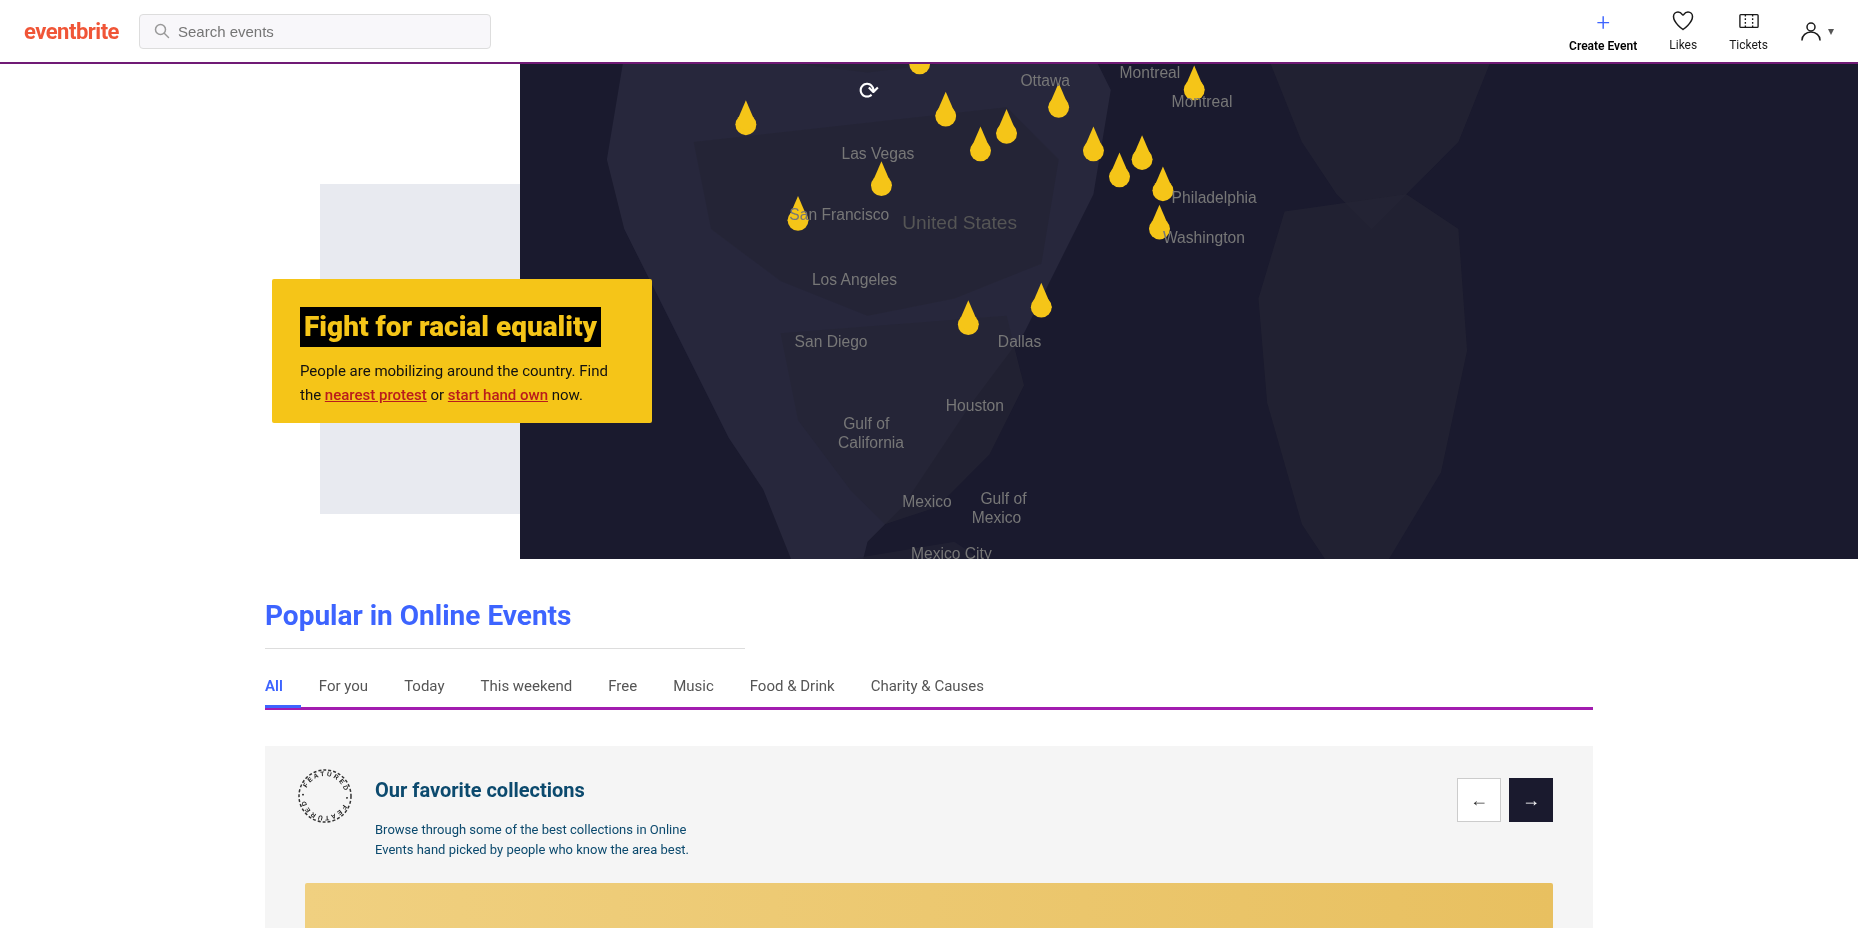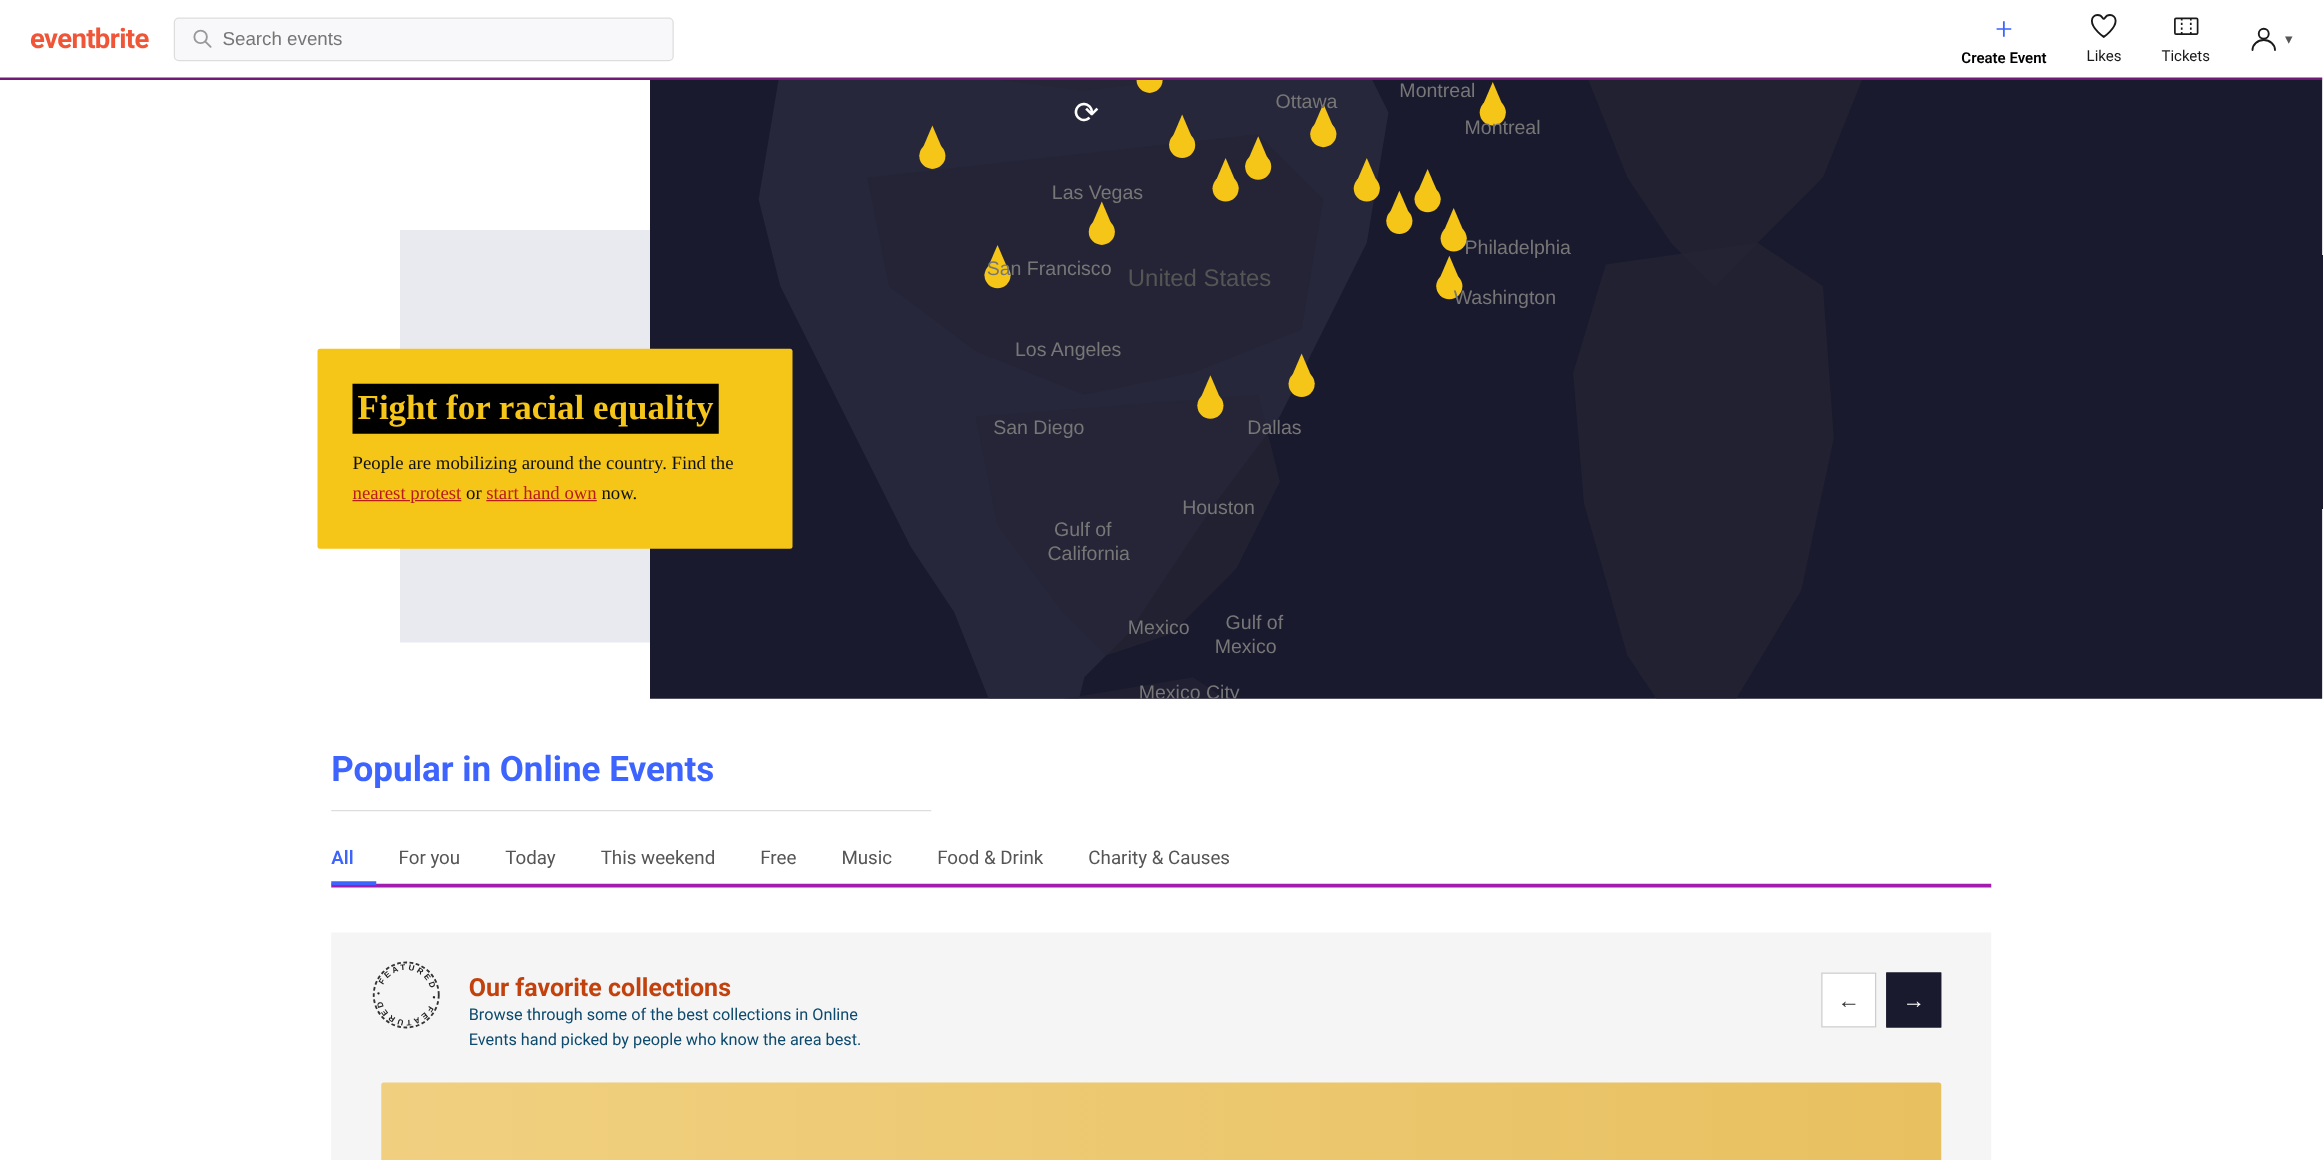--- a/index.html
+++ b/index.html
@@ -27,21 +27,21 @@
       color: #f05537;
       letter-spacing: -0.5px;
     }
     .search-bar {
       display: flex;
       align-items: center;
       background: #f8f7fa;
       border: 1px solid #ddd;
       border-radius: 4px;
       padding: 8px 14px;
-      width: 400px;
+      width: 352px;
       gap: 8px;
     }
     .search-icon-svg {
       color: #999;
       flex-shrink: 0;
     }
     .search-input {
       border: none;
       background: transparent;
       font-size: 15px;
@@ -125,28 +125,27 @@
       z-index: 1;
       overflow: hidden;
     }
     
     .map-bg {
       width: 100%;
       height: 100%;
     }
     .overlay-card {
       position: absolute;
-      left: 254px;
+      left: 272px;
       top: 215px;
       width: 380px;
       background: #f5c518;
-      padding: 28px 28px 32px 28px;
+      padding: 28px 28px 16px 28px;
       z-index: 5;
       border-radius: 2px;
-      font-family: Liberation Serif, serif;
     }
     .overlay-card-title {
       font-size: 28px;
       font-weight: 900;
       color: #000;
       background: #000;
       color: #f5c518;
       display: inline-block;
       padding: 2px 4px;
       line-height: 1.3;
@@ -231,22 +230,22 @@
       height: 60px;
     }
     .collections-header {
       display: flex;
       align-items: flex-start;
       justify-content: space-between;
     }
     .collections-title {
       font-size: 20px;
       font-weight: 700;
-      color: #c2410c;
-      margin-bottom: 1px;
+      color: #0c4a6e;
+      margin-bottom: 18px;
     }
     .collections-desc {
       font-size: 13px;
       color: #0c4a6e;
       max-width: 320px;
       line-height: 1.5;
     }
     .collections-nav {
       display: flex;
       gap: 8px;

